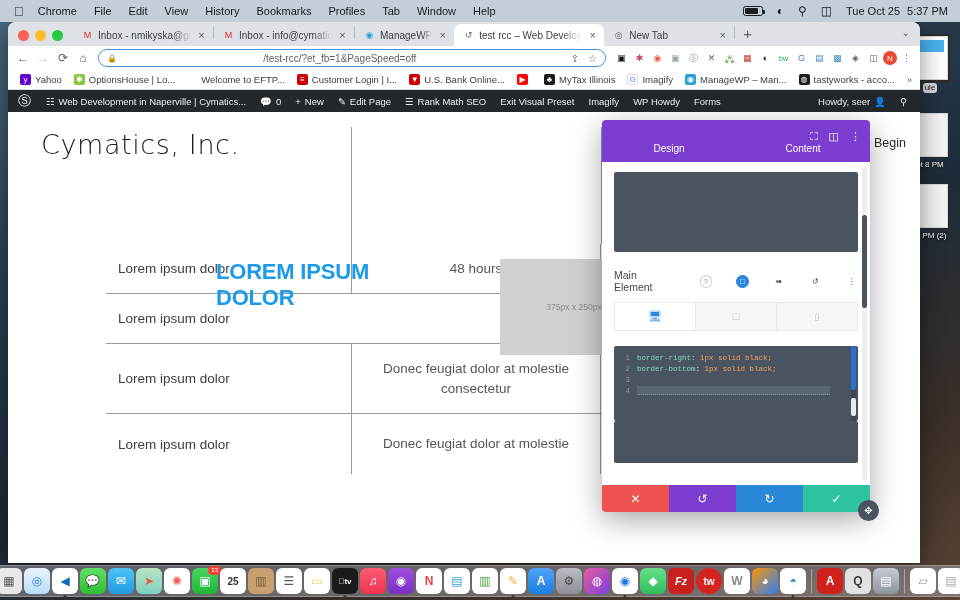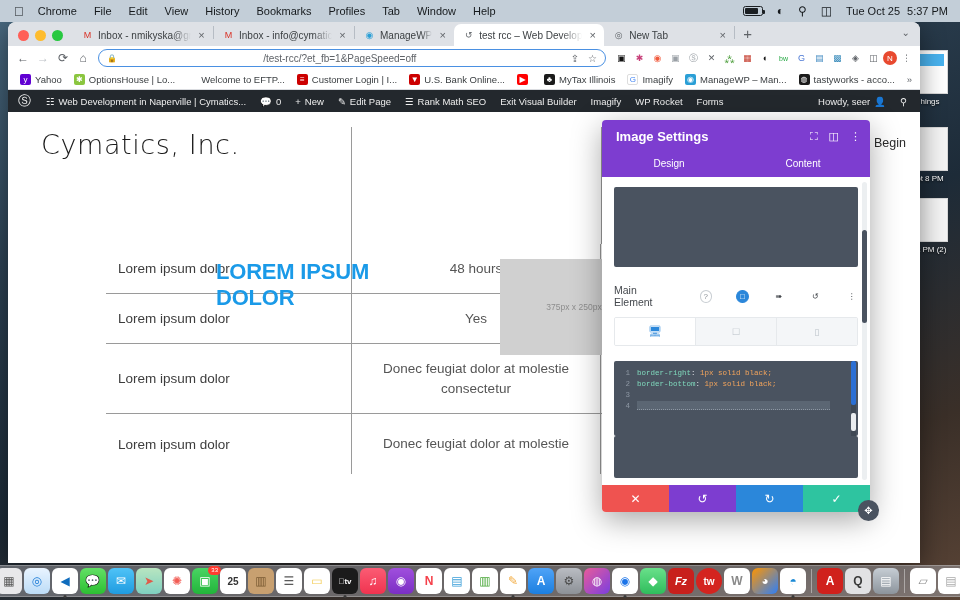--- a/index.html
+++ b/index.html
@@ -221,25 +221,25 @@
   }
   .dicon .dot { position:absolute; bottom:-4px; left:50%; transform:translateX(-50%); width:3px;height:3px;border-radius:50%;background:#3a3a3a; }
   .dsep { width:1px;height:24px;background:rgba(255,255,255,.4); margin:0 3px; }
 </style>
 </head>
 <body>
 
 <div id="screen">
 
   <div id="desktop-right">
-    <div class="dfile" style="margin-top:28px;">
+    <div class="dfile sel" style="margin-top:14px;">
       <div class="thumb">
           <div class="bar"></div>
         </div>
-      <div class="lbl">hings</div>
+      <div class="lbl">ule</div>
     </div>
     <div class="dfile" style="margin-top:20px;">
       <div class="thumb" style="background:#f4f4f4;"></div>
       <div class="lbl">ot
 8 PM</div>
     </div>
     <div class="dfile" style="margin-top:14px;">
       <div class="thumb" style="background:#f4f4f4;"></div>
       <div class="lbl">ot
 PM (2)</div>
@@ -410,23 +410,23 @@
             <span>New</span>
           </span>
         <span class="wi">
             <span>✎</span>
             <span>Edit Page</span>
           </span>
         <span class="wi">
             <span>☰</span>
             <span>Rank Math SEO</span>
           </span>
-        <span class="wi">Exit Visual Builder</span>
+        <span class="wi">Exit Visual Preset</span>
         <span class="wi">Imagify</span>
-        <span class="wi">WP Rocket</span>
+        <span class="wi">WP Howdy</span>
         <span class="wi">Forms</span>
         <span class="wspacer"></span>
         <span class="wi">
             <span>Howdy, seer</span>
             <span>👤</span>
           </span>
         <span class="wi">⚲</span>
       </div>
 
       <div id="site">
@@ -448,42 +448,40 @@
             <div id="hdr-col3"></div>
           </div>
 
           <div class="trow first">
             <div class="tcell c1">Lorem ipsum dolor</div>
             <div class="tcell c2">48 hours</div>
             <div class="tcell c3"></div>
           </div>
           <div class="trow">
             <div class="tcell c1">Lorem ipsum dolor</div>
-            <div class="tcell c2">Yes</div>
             <div class="tcell c3"></div>
           </div>
           <div class="trow" style="min-height:70px;">
             <div class="tcell c1">Lorem ipsum dolor</div>
             <div class="tcell c2" style="line-height:1.45;">Donec feugiat dolor at molestie consectetur</div>
             <div class="tcell c3"></div>
           </div>
           <div class="trow" style="min-height:60px;border-bottom:none;">
             <div class="tcell c1">Lorem ipsum dolor</div>
             <div class="tcell c2" style="line-height:1.45;">Donec feugiat dolor at molestie</div>
             <div class="tcell c3" style="line-height:1.45;">Donec feugiat dolor at molestie</div>
           </div>
         </div>
 
       </div>
     </div>
   </div>
 
   <div id="modal">
     <div id="modal-head">
-      <div id="modal-title">Image Settings</div>
       <div id="modal-head-icons">
         <span>⛶</span>
         <span>◫</span>
         <span>⋮</span>
       </div>
     </div>
 
     <div id="modal-tabs">
       <div class="mtab">Design</div>
       <div class="mtab">Content</div>

